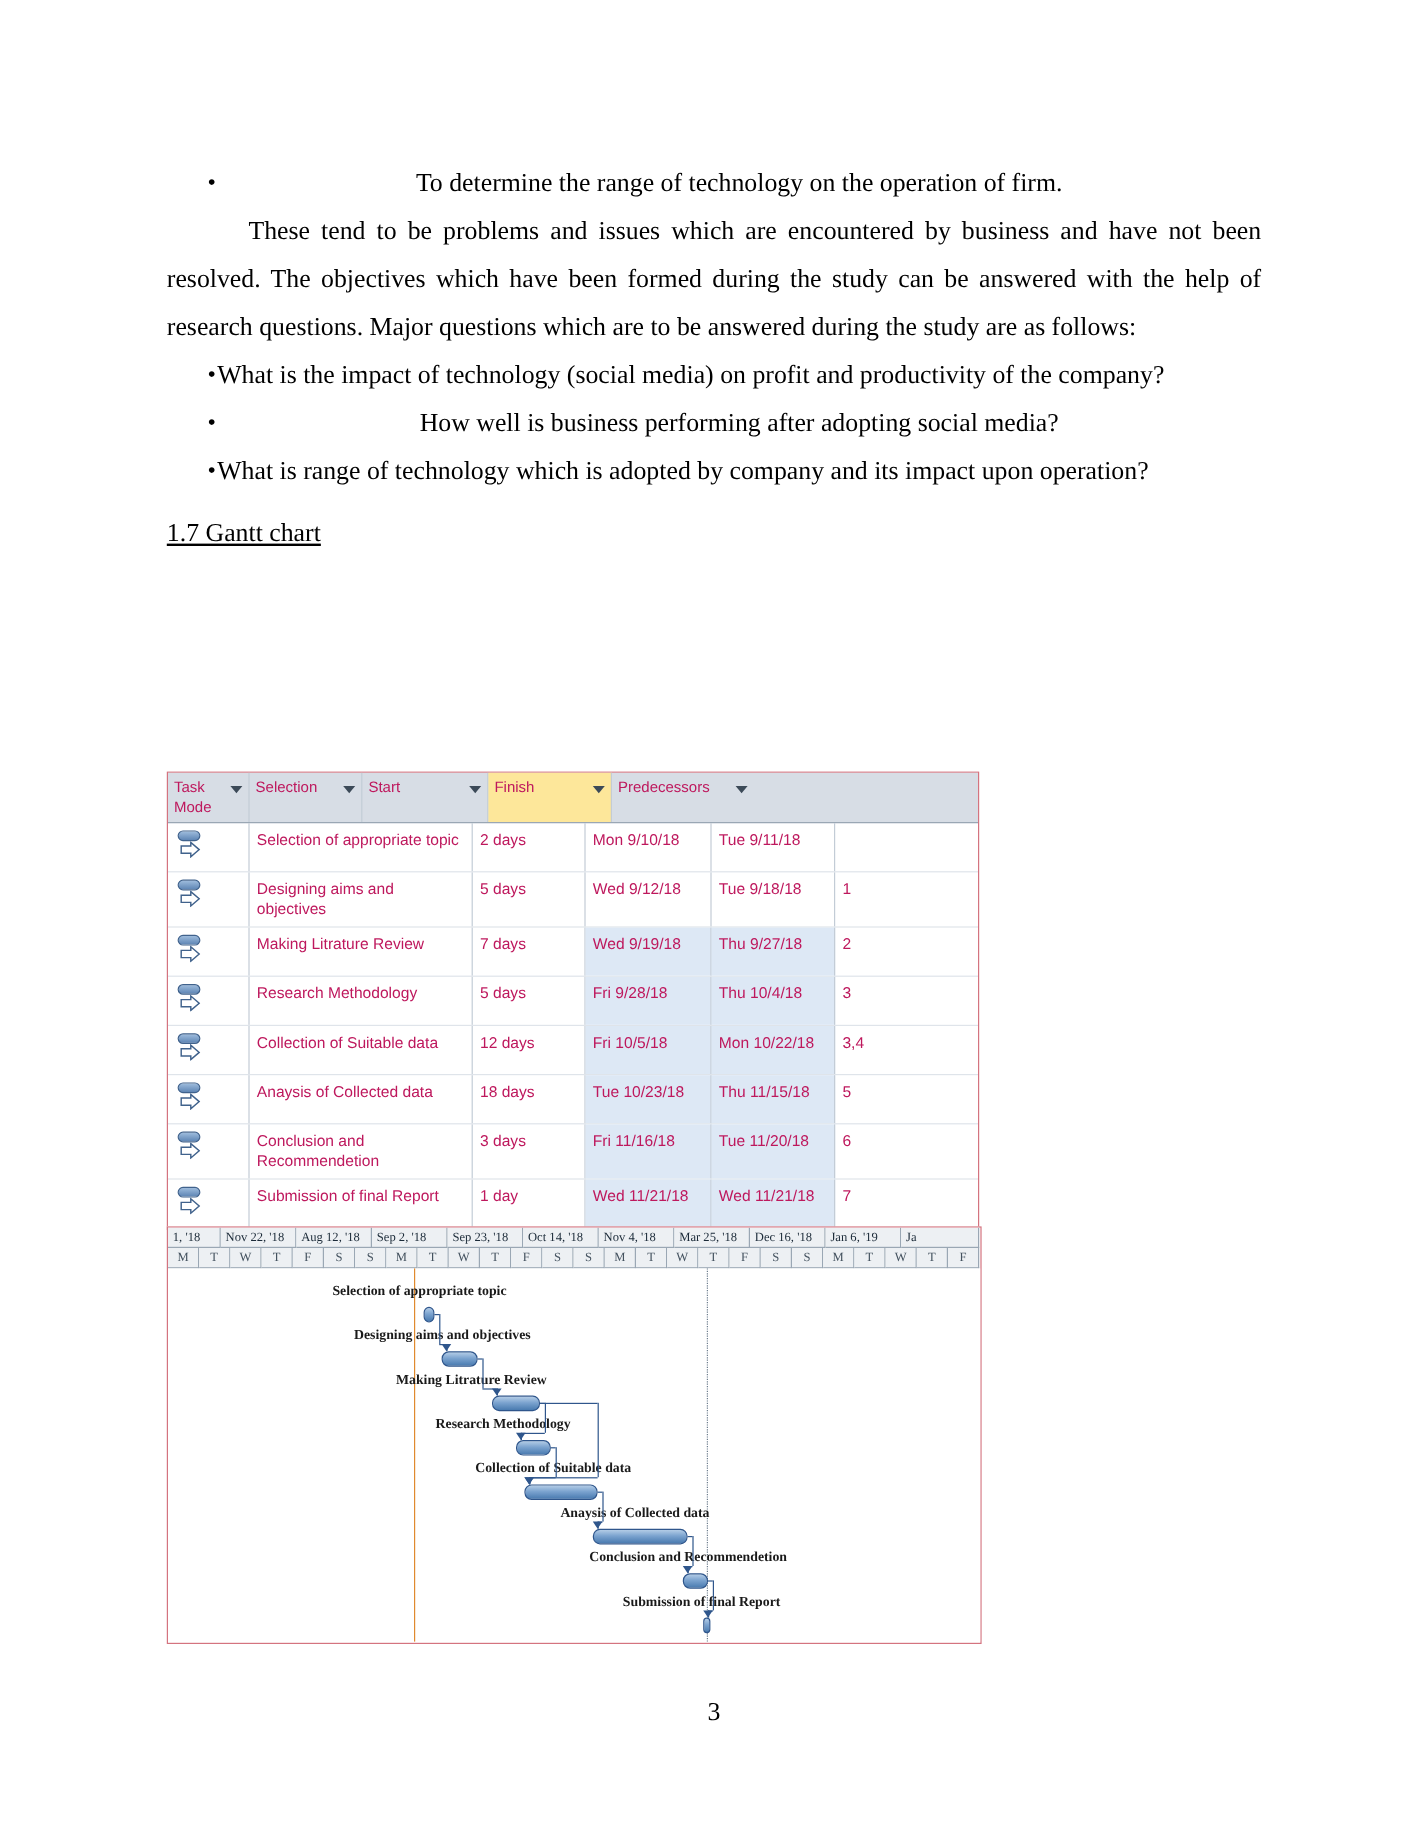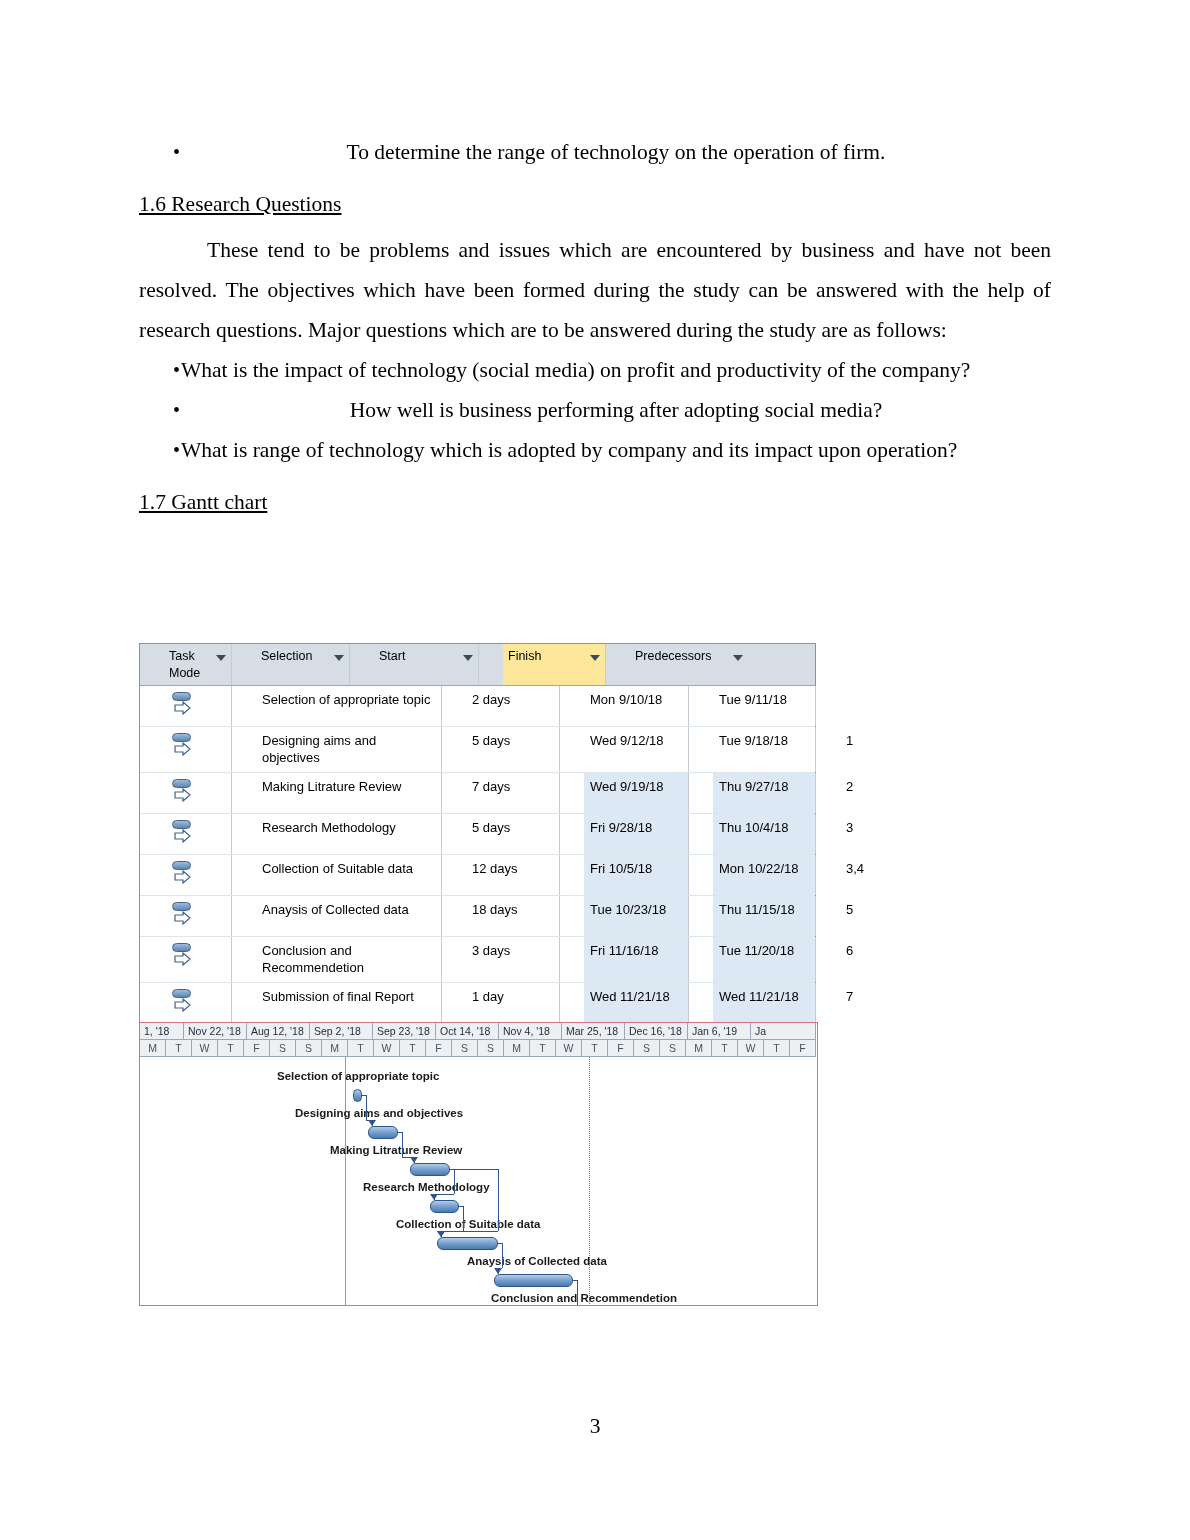--- a/index.html
+++ b/index.html
@@ -97,25 +97,24 @@
     display: flex;
     align-items: flex-start;
   }
   .gt-head .gt-cell.finish-col {
     background: #fde79a;
   }
   .gt-cell {
     border-right: 1px solid #c3ccd6;
     box-sizing: border-box;
     font-size: 13px;
-    color: #000000;
+    color: #be185d;
     padding: 5px 5px 6px 6px;
     line-height: 17px;
     overflow: hidden;
-    margin-left: 24px;
   }
   .gt-cell:last-child { border-right: none; }
 
   .c-mode   { width: 68px;  flex: 0 0 68px; }
   .c-name   { width: 186px; flex: 0 0 186px; }
   .c-dur    { width: 94px;  flex: 0 0 94px; }
   .c-start  { width: 105px; flex: 0 0 105px; }
   .c-finish { width: 103px; flex: 0 0 103px; }
   .c-pred   { width: 118px; flex: 0 0 118px; }
 
@@ -160,25 +159,25 @@
     left: 2px; top: 9px;
     width: 17px; height: 14px;
   }
 
   
   .gantt-chart {
     position: absolute;
     left: 139px;
     top: 1022px;
     width: 679px;
-    height: 284px;
+    height: 348px;
     border: 1.5px solid #d4737f;
     box-sizing: border-box;
     background: #ffffff;
-    font-family: Liberation Sans, sans-serif;
+    font-family: Liberation Serif, serif;
     overflow: hidden;
   }
   .tl-head {
     width: 100%;
     box-sizing: border-box;
   }
   .tl-row {
     display: flex;
     width: 100%;
     box-sizing: border-box;
@@ -276,21 +275,20 @@
 
 <div class="page">
 
   <div class="doc">
 
     <div class="bullet-row">
       <div class="bullet-dot">•</div>
       <div class="bullet-text nojust">To determine the range of technology on the operation of firm.</div>
     </div>
 
-    <div class="heading">1.6 Research Questions</div>
 
     <div class="para">These tend to be problems and issues which are encountered by business and have not been resolved. The objectives which have been formed during the study can be answered with the help of research questions. Major questions which are to be answered during the study are as follows:</div>
 
     <div class="bullet-row">
       <div class="bullet-dot">•</div>
       <div class="bullet-text">What is the impact of technology (social media) on profit and productivity of the company?</div>
     </div>
     <div class="bullet-row">
       <div class="bullet-dot">•</div>
       <div class="bullet-text nojust">How well is business performing after adopting social media?</div>

